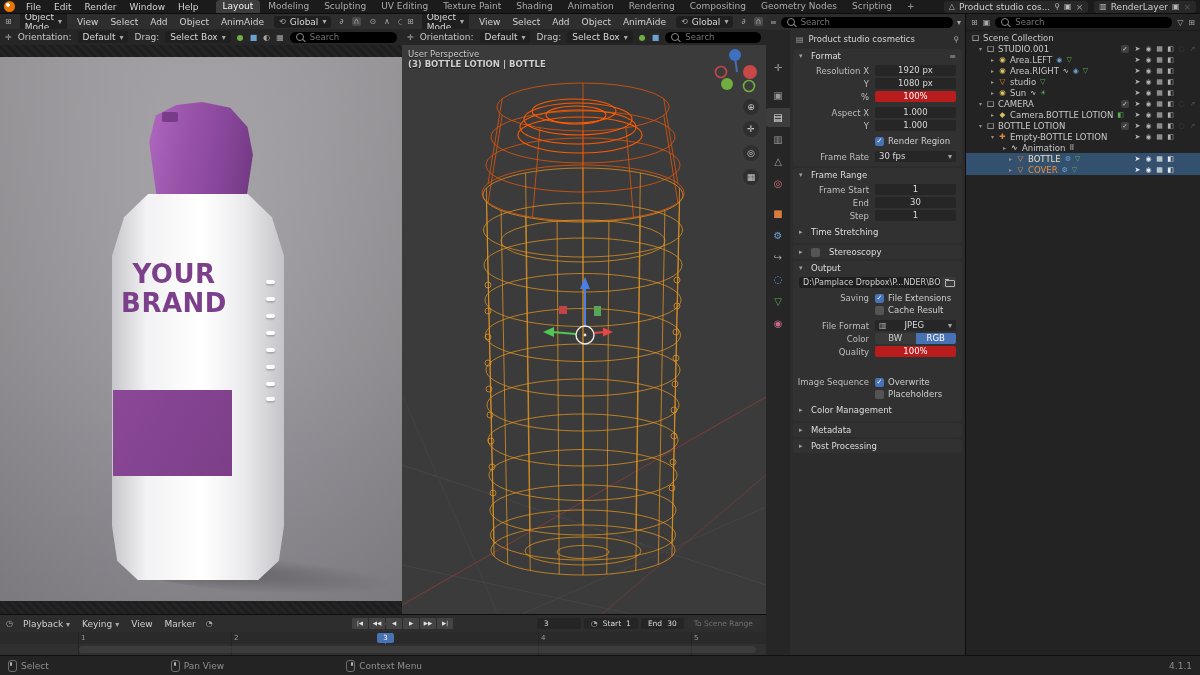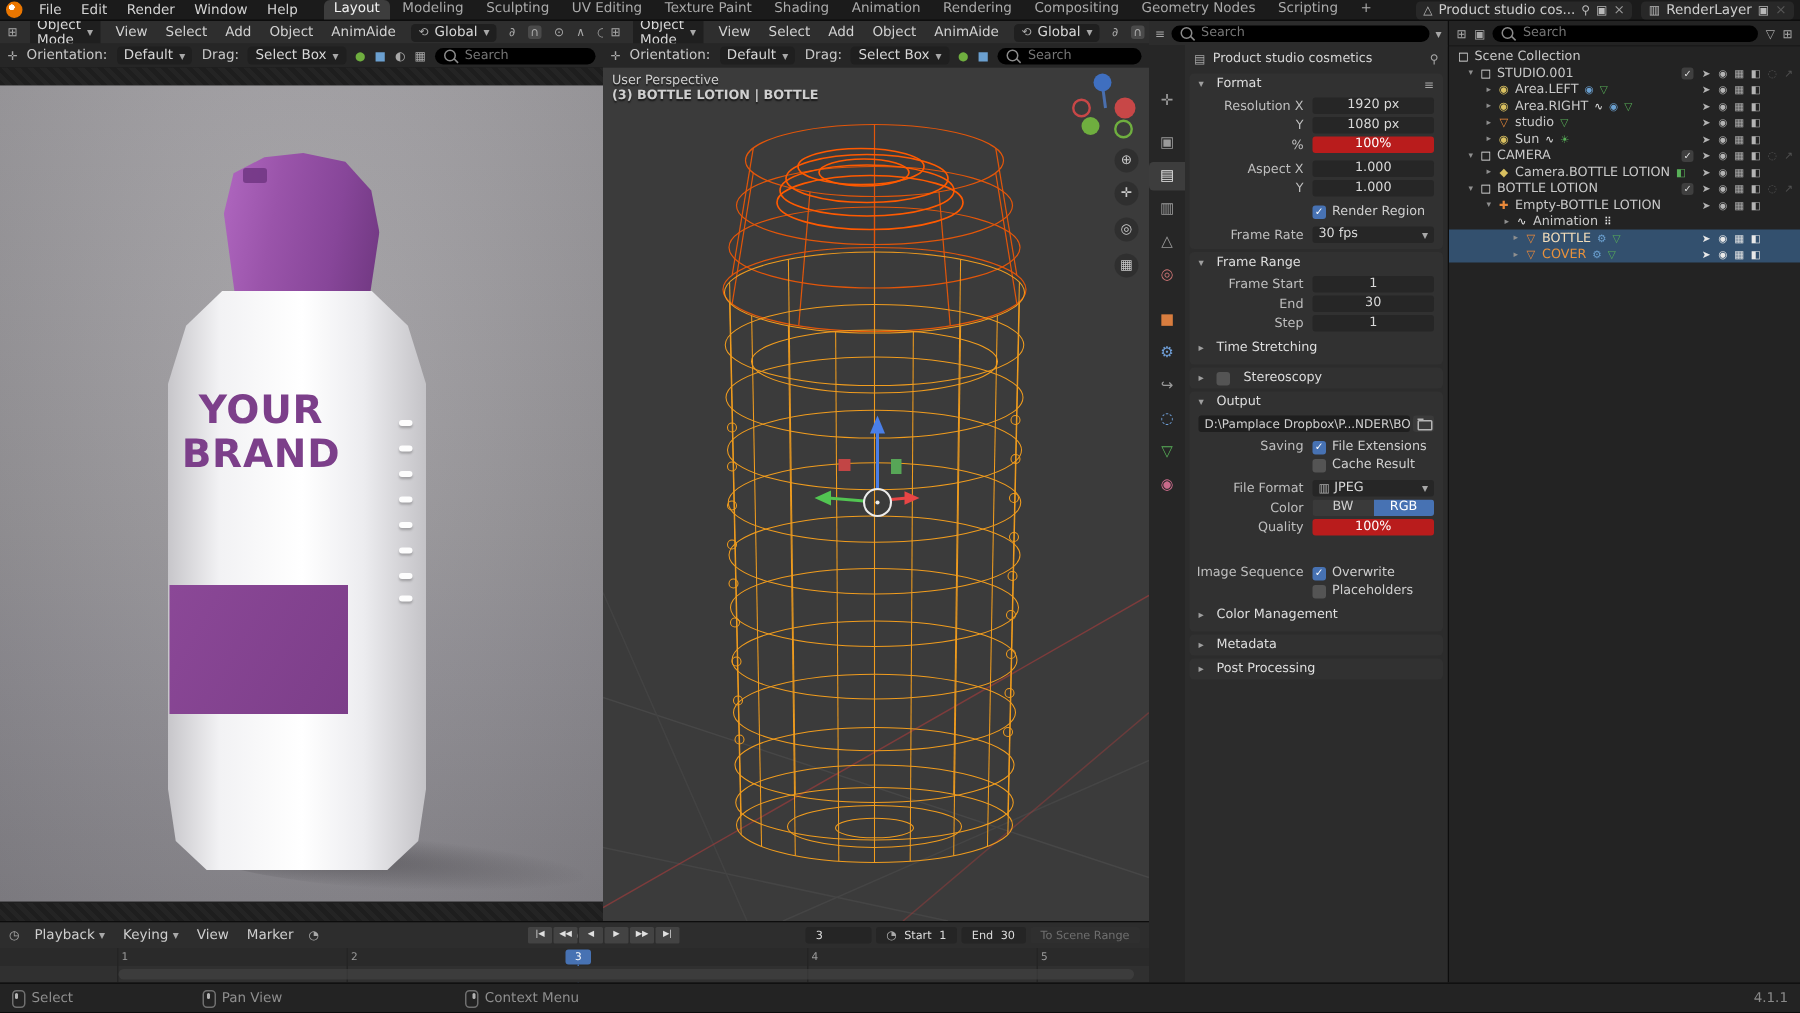--- a/index.html
+++ b/index.html
@@ -506,21 +506,21 @@
           </div>
         <div class="prow">
             <span class="plab"></span>
             <span class="cb"></span>
             <span>Cache Result</span>
           </div>
         <div class="prow" style="margin-top:5px">
             <span class="plab">File Format</span>
             <span class="pfld dd2">
               <span class="mini">▥</span>
-              <span style="flex:1;padding-left:3px">JPEG</span>
+              <span style="flex:1;padding-left:18px">JPEG</span>
               <span class="mini">▾</span>
             </span>
           </div>
         <div class="prow">
             <span class="plab">Color</span>
             <span class="seg">
               <span>BW</span>
               <span class="on">RGB</span>
             </span>
           </div>
@@ -798,21 +798,21 @@
         <span class="tline" style="left:691px"></span>
       <span class="tscroll"></span>
     </div>
   </div>
 
   <div id="statusbar" class="abs">
     <span class="mgrp">
         <span class="mbtn ml"></span>
         <span>Select</span>
       </span>
-    <span class="mgrp" style="margin-left:60px">
+    <span class="mgrp" style="margin-left:96px">
         <span class="mbtn mm"></span>
         <span>Pan View</span>
       </span>
     <span class="mgrp" style="margin-left:96px">
         <span class="mbtn mr"></span>
         <span>Context Menu</span>
       </span>
     <span class="ver">4.1.1</span>
   </div>
 

